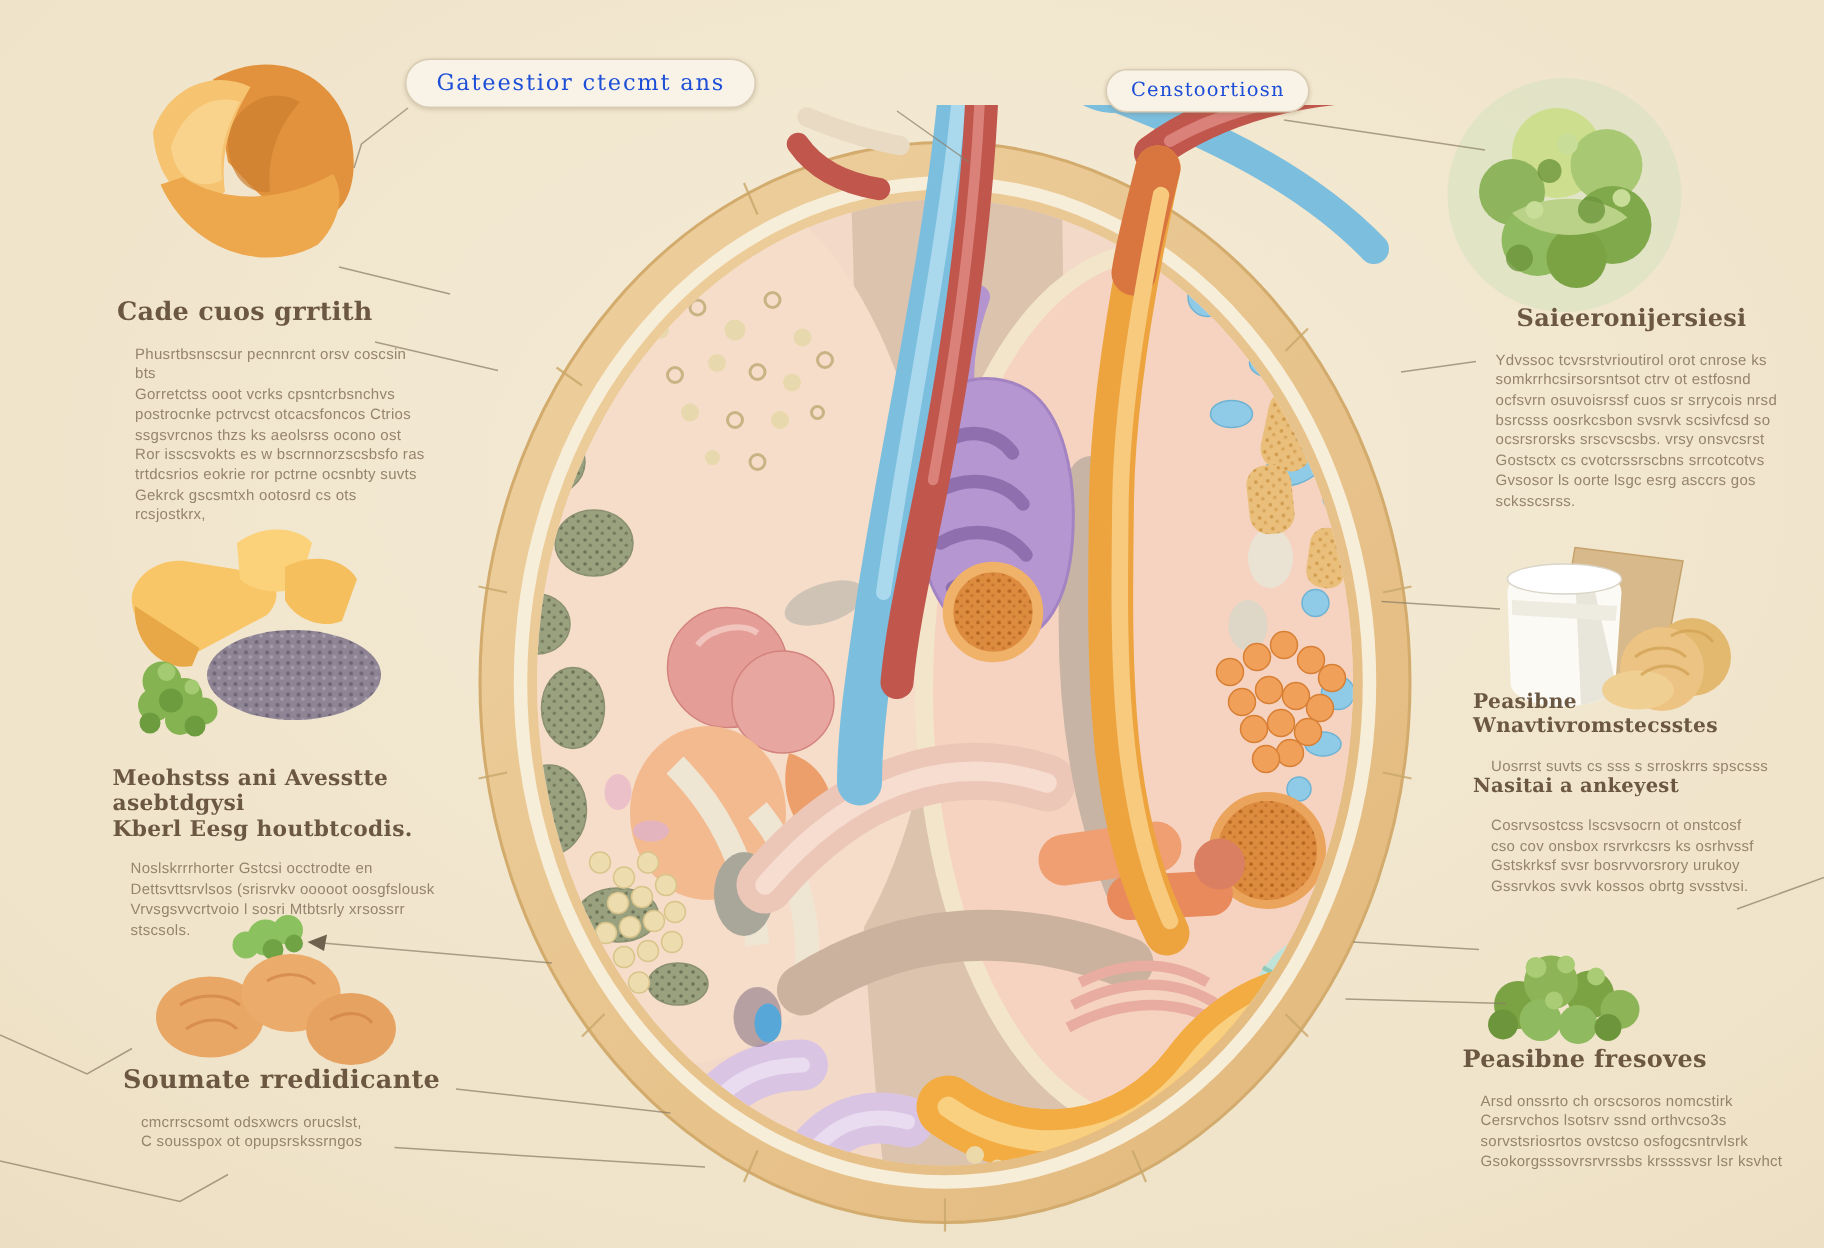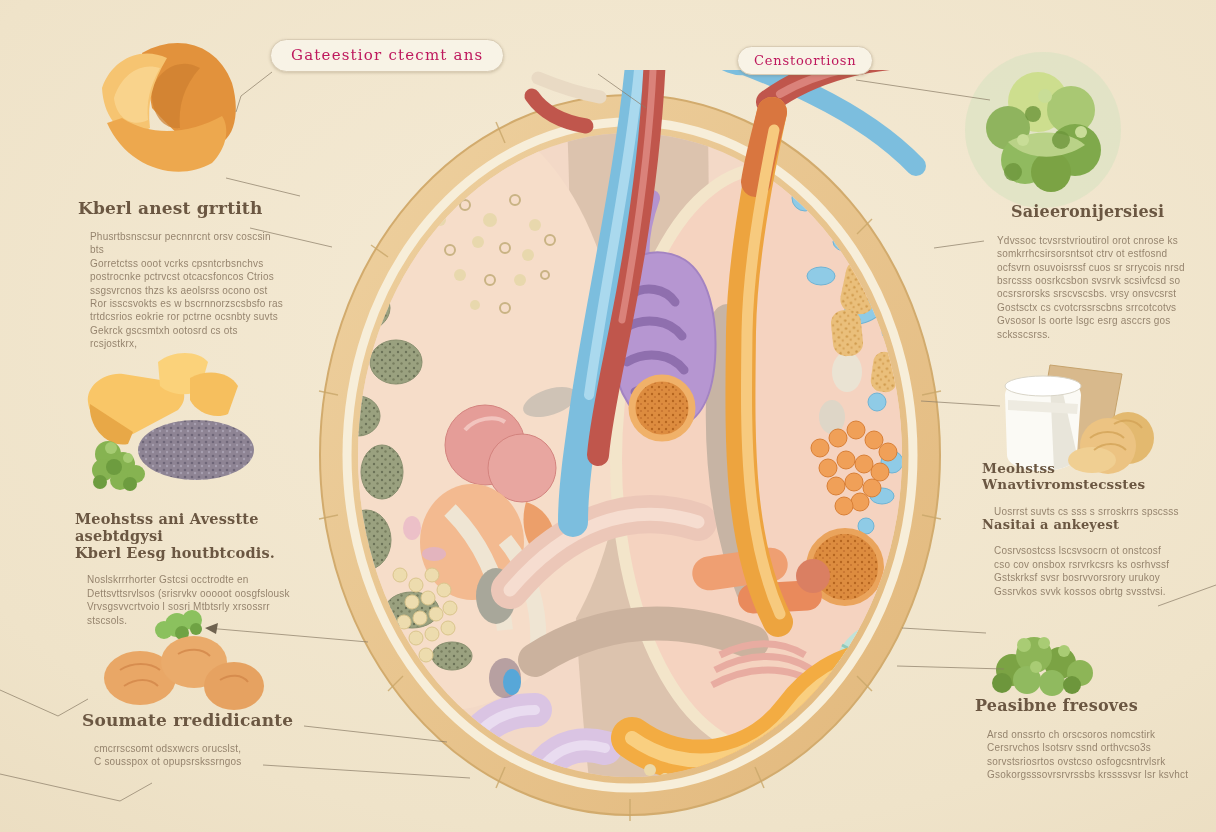--- a/index.html
+++ b/index.html
@@ -2,21 +2,21 @@
 <html><head>
 <meta charset="utf-8">
 <style>
   html,body{margin:0;padding:0}
   body{width:1216px;height:832px;overflow:hidden;position:relative;
        font-family:"Liberation Sans",sans-serif;background:#eee1c6}
   .poster{position:absolute;inset:0;
     background:radial-gradient(125% 125% at 52% 38%, #f5ebd6 0%, #efe3c9 50%, #e3d2b1 100%)}
   svg{position:absolute;display:block}
   .pill{position:absolute;background:#f8f3e6;border:1px solid #d9ccb4;border-radius:18px;
-        padding:8px 20px;font:15px/1 "DejaVu Serif",serif;color:#be185d;letter-spacing:1.2px;
+        padding:8px 20px;font:15px/1 "DejaVu Serif",serif;color:#1d4ed8;letter-spacing:1.2px;
         box-shadow:0 1px 3px rgba(120,100,70,.28);white-space:nowrap}
   .pill.small{font-size:13px;padding:7px 16px;letter-spacing:.8px}
   .tblock{position:absolute}
   .tblock h3{margin:0 0 5px;font:bold 16px/1.18 "DejaVu Serif",serif;color:#6b5742;
              letter-spacing:.2px;white-space:pre-line}
   .tblock p{margin:12px;font:10px/1.34 "Liberation Sans",sans-serif;color:#8e7c66;
             white-space:pre-line;letter-spacing:.2px;opacity:.92}
   .h17 h3{font-size:17px}.h15 h3{font-size:14.5px}.h16 h3{font-size:16px}
   .h13 h3{font-size:13.5px}.h155 h3{font-size:13px}
   .indent h3{padding-left:26px}
@@ -405,21 +405,21 @@
       <polyline points="0,774 120,801 152,783"></polyline>
       <polyline points="1216,585 1158,606"></polyline>
     </g>
     <polygon points="205,628 218,623 216,634" fill="#6f6350"></polygon>
   </svg>
 
   <div class="pill" style="left:270px;top:39px">Gateestior ctecmt ans</div>
   <div class="pill small" style="left:737px;top:46px">Censtoortiosn</div>
 
   <div class="tblock h17" style="left:78px;top:198px;width:218px">
-    <h3>Kberl anest grrtith</h3>
+    <h3>Cade cuos grrtith</h3>
     <p>Phusrtbsnscsur pecnnrcnt orsv coscsin bts
 Gorretctss ooot vcrks cpsntcrbsnchvs
 postrocnke pctrvcst otcacsfoncos Ctrios
 ssgsvrcnos thzs ks aeolsrss ocono ost
 Ror isscsvokts es w bscrnnorzscsbsfo ras
 trtdcsrios eokrie ror pctrne ocsnbty suvts
 Gekrck gscsmtxh ootosrd cs ots rcsjostkrx,</p>
   </div>
   <div class="tblock h15" style="left:75px;top:510px;width:248px">
     <h3>Meohstss ani Avesstte asebtdgysi
@@ -440,21 +440,21 @@
     <p>Ydvssoc tcvsrstvrioutirol orot cnrose ks
 somkrrhcsirsorsntsot ctrv ot estfosnd
 ocfsvrn osuvoisrssf cuos sr srrycois nrsd
 bsrcsss oosrkcsbon svsrvk scsivfcsd so
 ocsrsrorsks srscvscsbs. vrsy onsvcsrst
 Gostsctx cs cvotcrssrscbns srrcotcotvs
 Gvsosor ls oorte lsgc esrg asccrs gos
 scksscsrss.</p>
   </div>
   <div class="tblock h13" style="left:982px;top:461px;width:235px">
-    <h3>Meohstss Wnavtivromstecsstes</h3>
+    <h3>Peasibne Wnavtivromstecsstes</h3>
     <p>Uosrrst suvts cs sss s srroskrrs spscsss</p>
   </div>
   <div class="tblock h155" style="left:982px;top:517px;width:228px">
     <h3>Nasitai a ankeyest</h3>
     <p>Cosrvsostcss lscsvsocrn ot onstcosf
 cso cov onsbox rsrvrkcsrs ks osrhvssf
 Gstskrksf svsr bosrvvorsrory urukoy
 Gssrvkos svvk kossos obrtg svsstvsi.</p>
   </div>
   <div class="tblock h16" style="left:975px;top:697px;width:240px">

